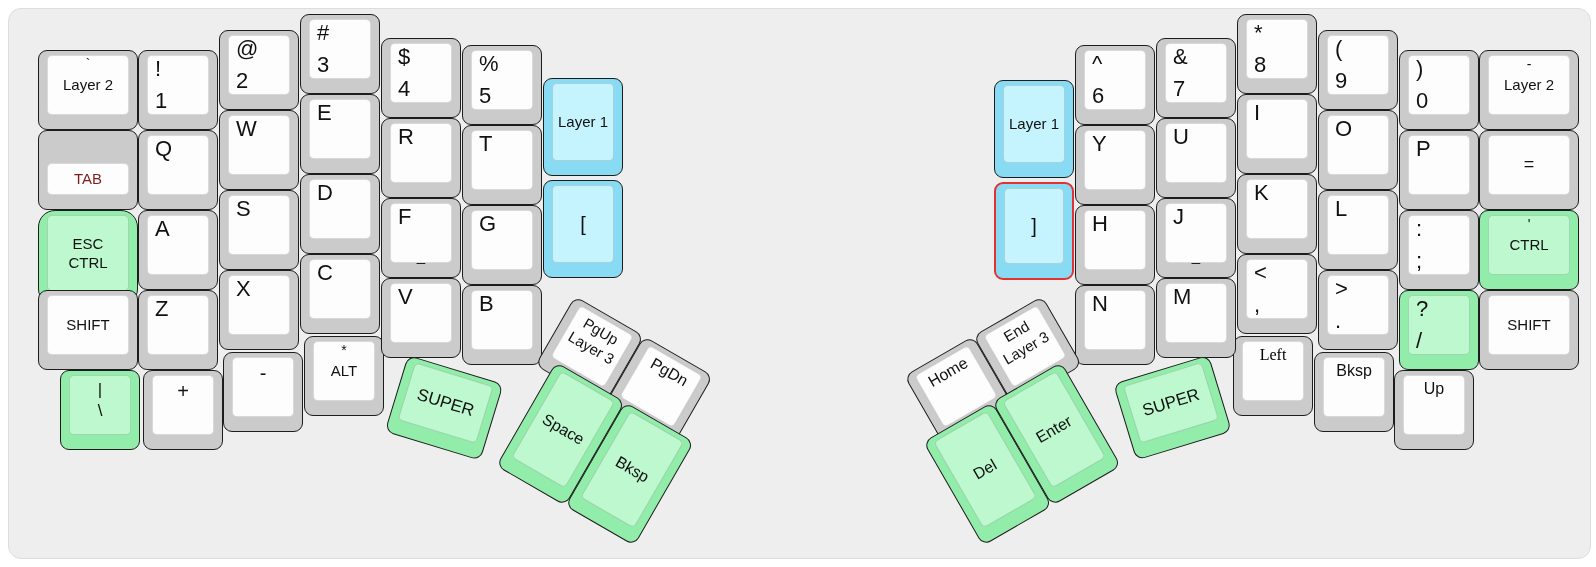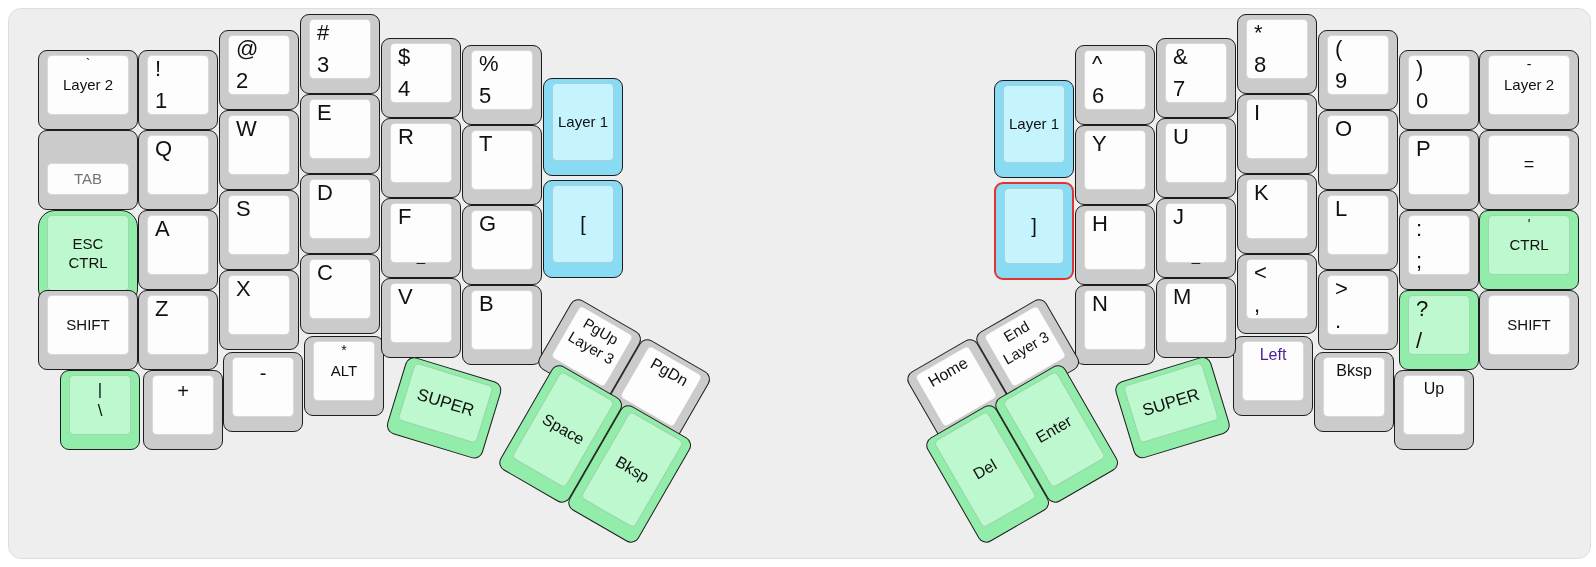--- a/index.html
+++ b/index.html
@@ -43,21 +43,21 @@
 <div class="page">
   <div class="board" id="board" style="left: 8px; top: 8px; width: 1583px; height: 551px; background: rgb(238, 238, 238); border-color: rgb(221, 221, 221);"></div>
   <div id="keys">
       <div class="key white" style="left: 38px; top: 50px; width: 100px; height: 80px; border-color: rgb(29, 29, 29); background: rgb(203, 203, 203);">
         <div class="cap" style="background: rgb(253, 253, 253); color: rgb(17, 17, 17);">
           <div class="l l-ct">`</div>
           <div class="l l-c">Layer 2</div>
         </div>
       </div>
       <div class="key white" style="left: 38px; top: 130px; width: 100px; height: 80px; border-color: rgb(29, 29, 29); background: rgb(203, 203, 203);">
-        <div class="cap" style="background: rgb(253, 253, 253); color: #737373; margin-top: 28px;">
+        <div class="cap" style="background: rgb(253, 253, 253); color: #7f1d1d; margin-top: 28px;">
           <div class="l l-c">TAB</div>
         </div>
       </div>
       <div class="key green" style="left: 38px; top: 210px; width: 100px; height: 96px; border-color: rgb(29, 29, 29); background: rgb(146, 237, 170); border-radius: 17px;">
         <div class="cap" style="background: rgb(189, 248, 206); color: rgb(17, 17, 17);">
           <div class="l l-c">ESC
 CTRL</div>
         </div>
       </div>
       <div class="key white" style="left: 38px; top: 290px; width: 100px; height: 80px; border-color: rgb(29, 29, 29); background: rgb(203, 203, 203);">
@@ -322,21 +322,21 @@
           <div class="l l-tl">K</div>
         </div>
       </div>
       <div class="key white" style="left: 1237px; top: 254px; width: 80px; height: 80px; border-color: rgb(29, 29, 29); background: rgb(203, 203, 203);">
         <div class="cap" style="background: rgb(253, 253, 253); color: rgb(17, 17, 17);">
           <div class="l l-tl">&lt;</div>
           <div class="l l-bl">,</div>
         </div>
       </div>
       <div class="key white" style="left: 1233px; top: 336px; width: 80px; height: 80px; border-color: rgb(29, 29, 29); background: rgb(203, 203, 203);">
-        <div class="cap" style="background: rgb(253, 253, 253); color: #4c1d95;">
+        <div class="cap" style="background: rgb(253, 253, 253); color: #000000; font-family: Liberation Serif, serif;">
           <div class="l l-tc">Left</div>
         </div>
       </div>
       <div class="key white" style="left: 1156px; top: 38px; width: 80px; height: 80px; border-color: rgb(29, 29, 29); background: rgb(203, 203, 203);">
         <div class="cap" style="background: rgb(253, 253, 253); color: rgb(17, 17, 17);">
           <div class="l l-tl">&amp;</div>
           <div class="l l-bl">7</div>
         </div>
       </div>
       <div class="key white" style="left: 1156px; top: 118px; width: 80px; height: 80px; border-color: rgb(29, 29, 29); background: rgb(203, 203, 203);">

